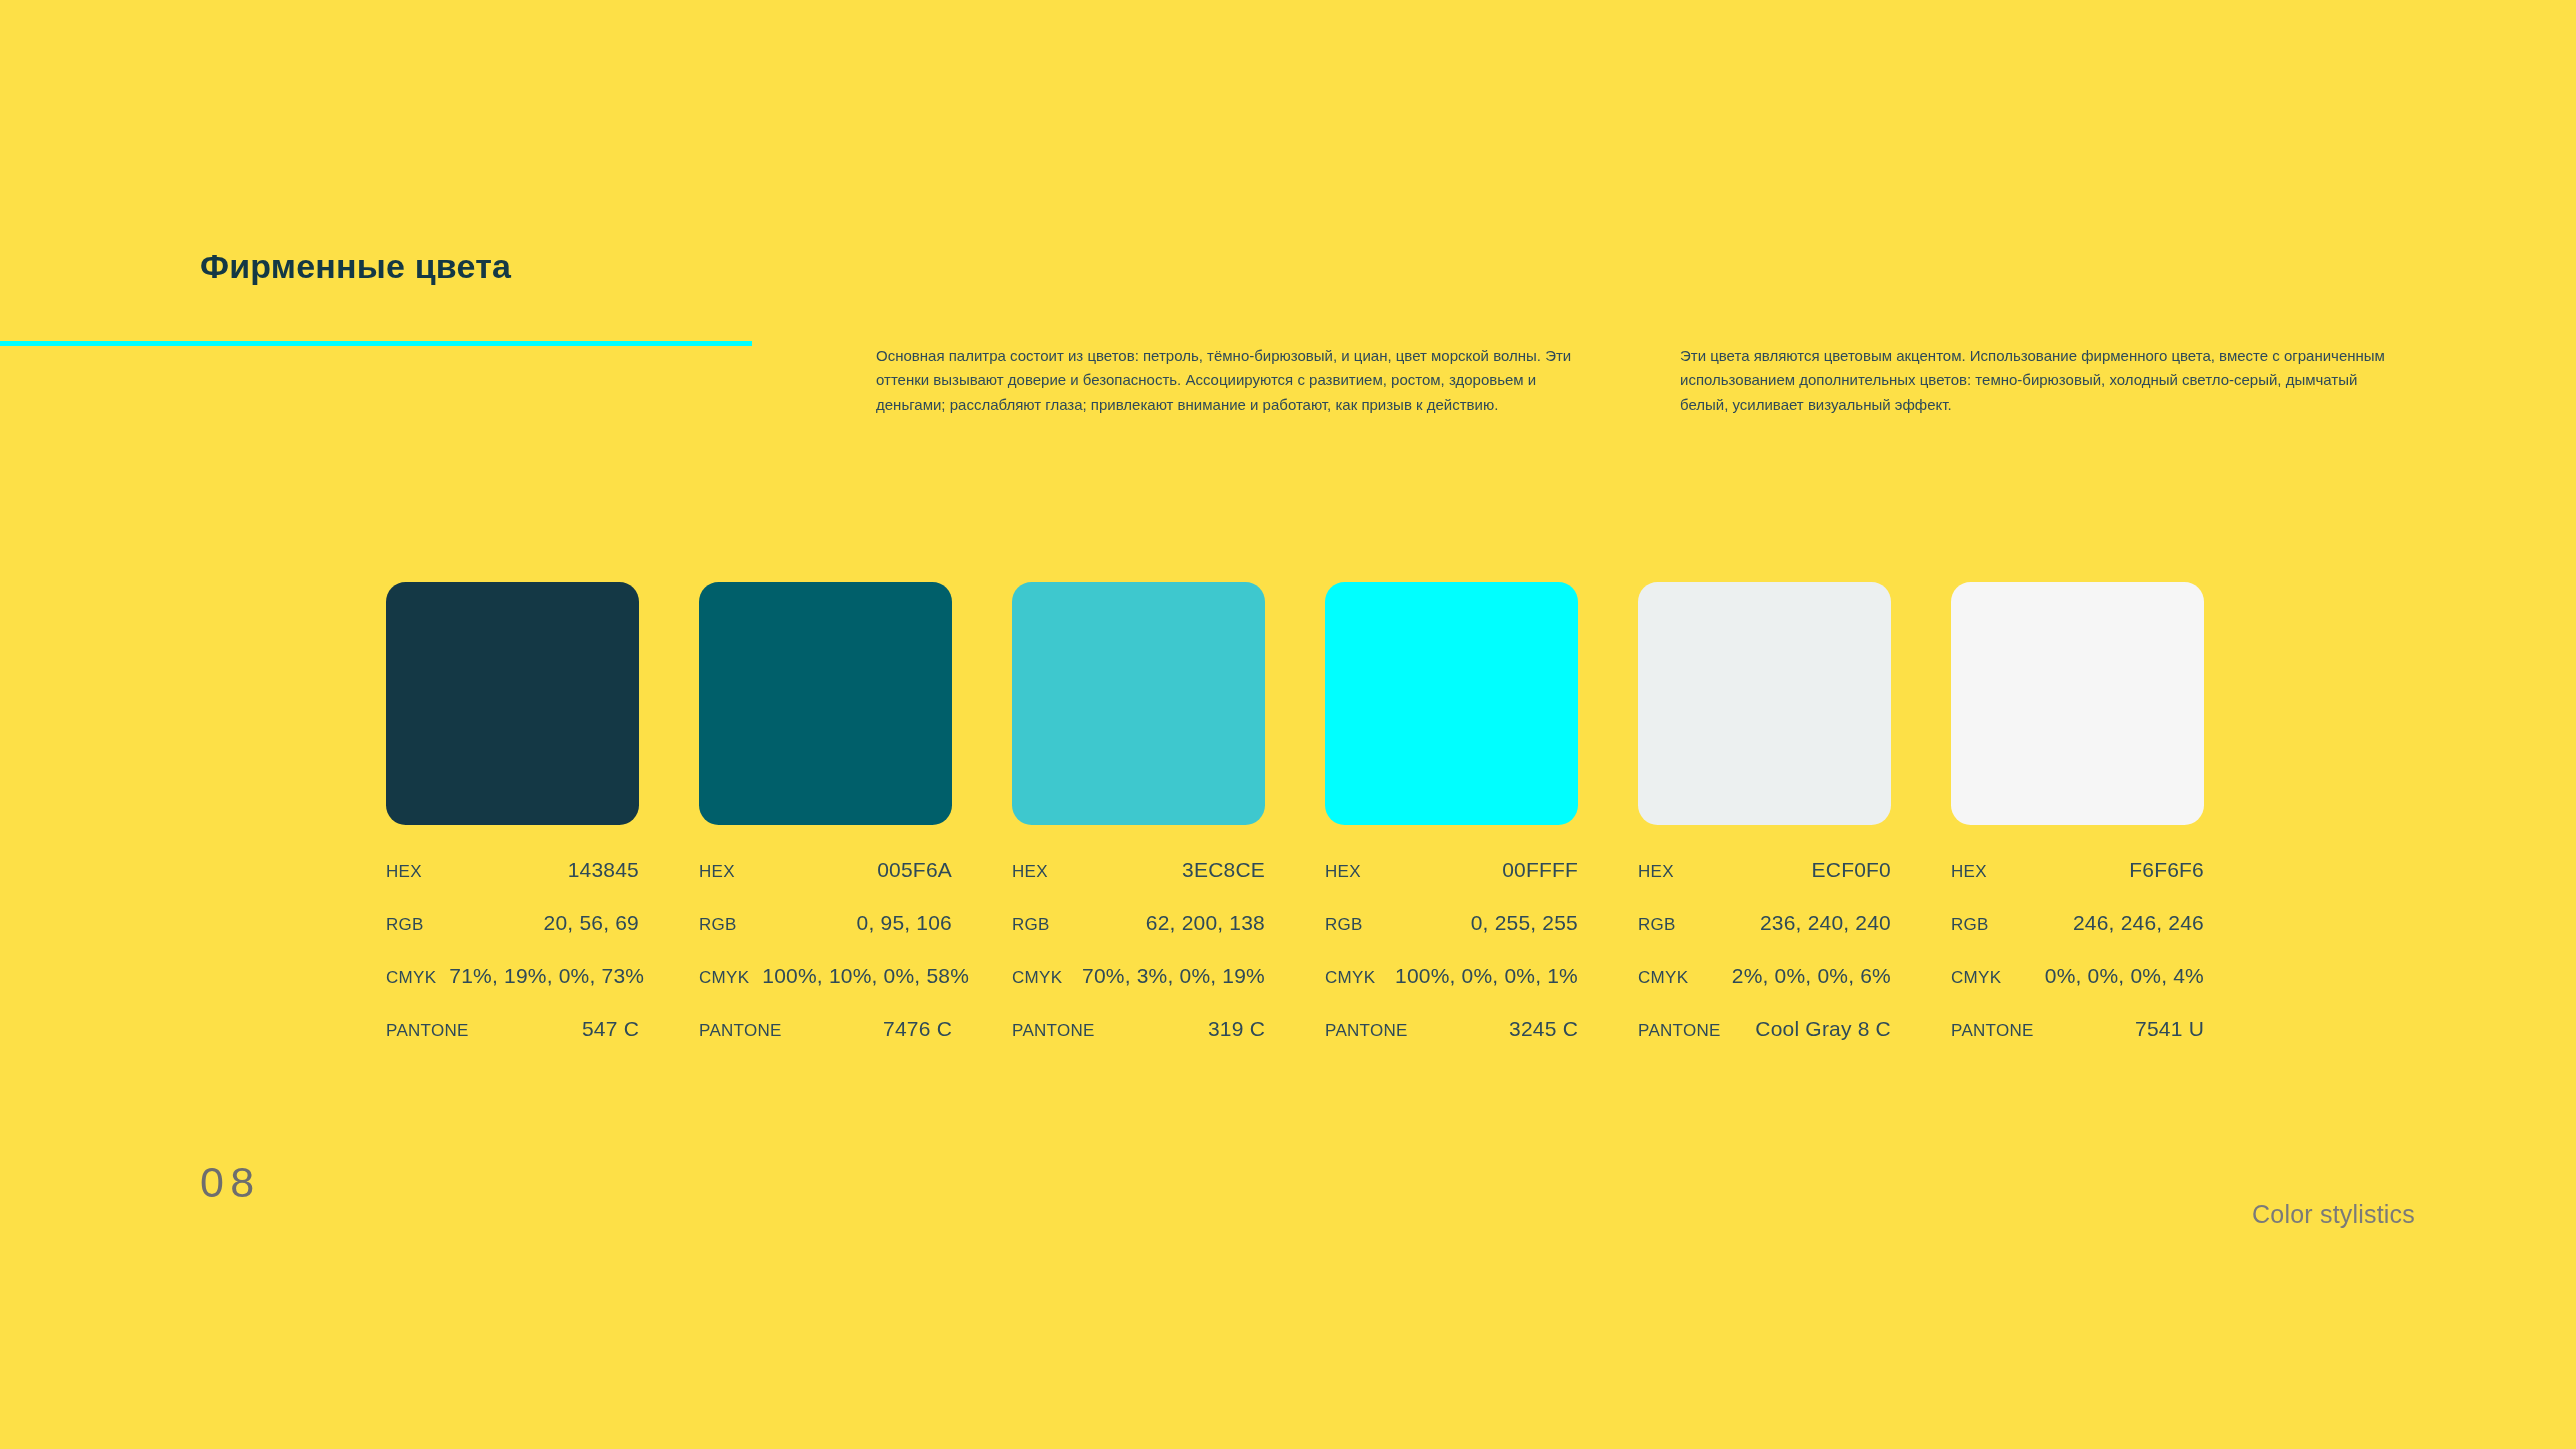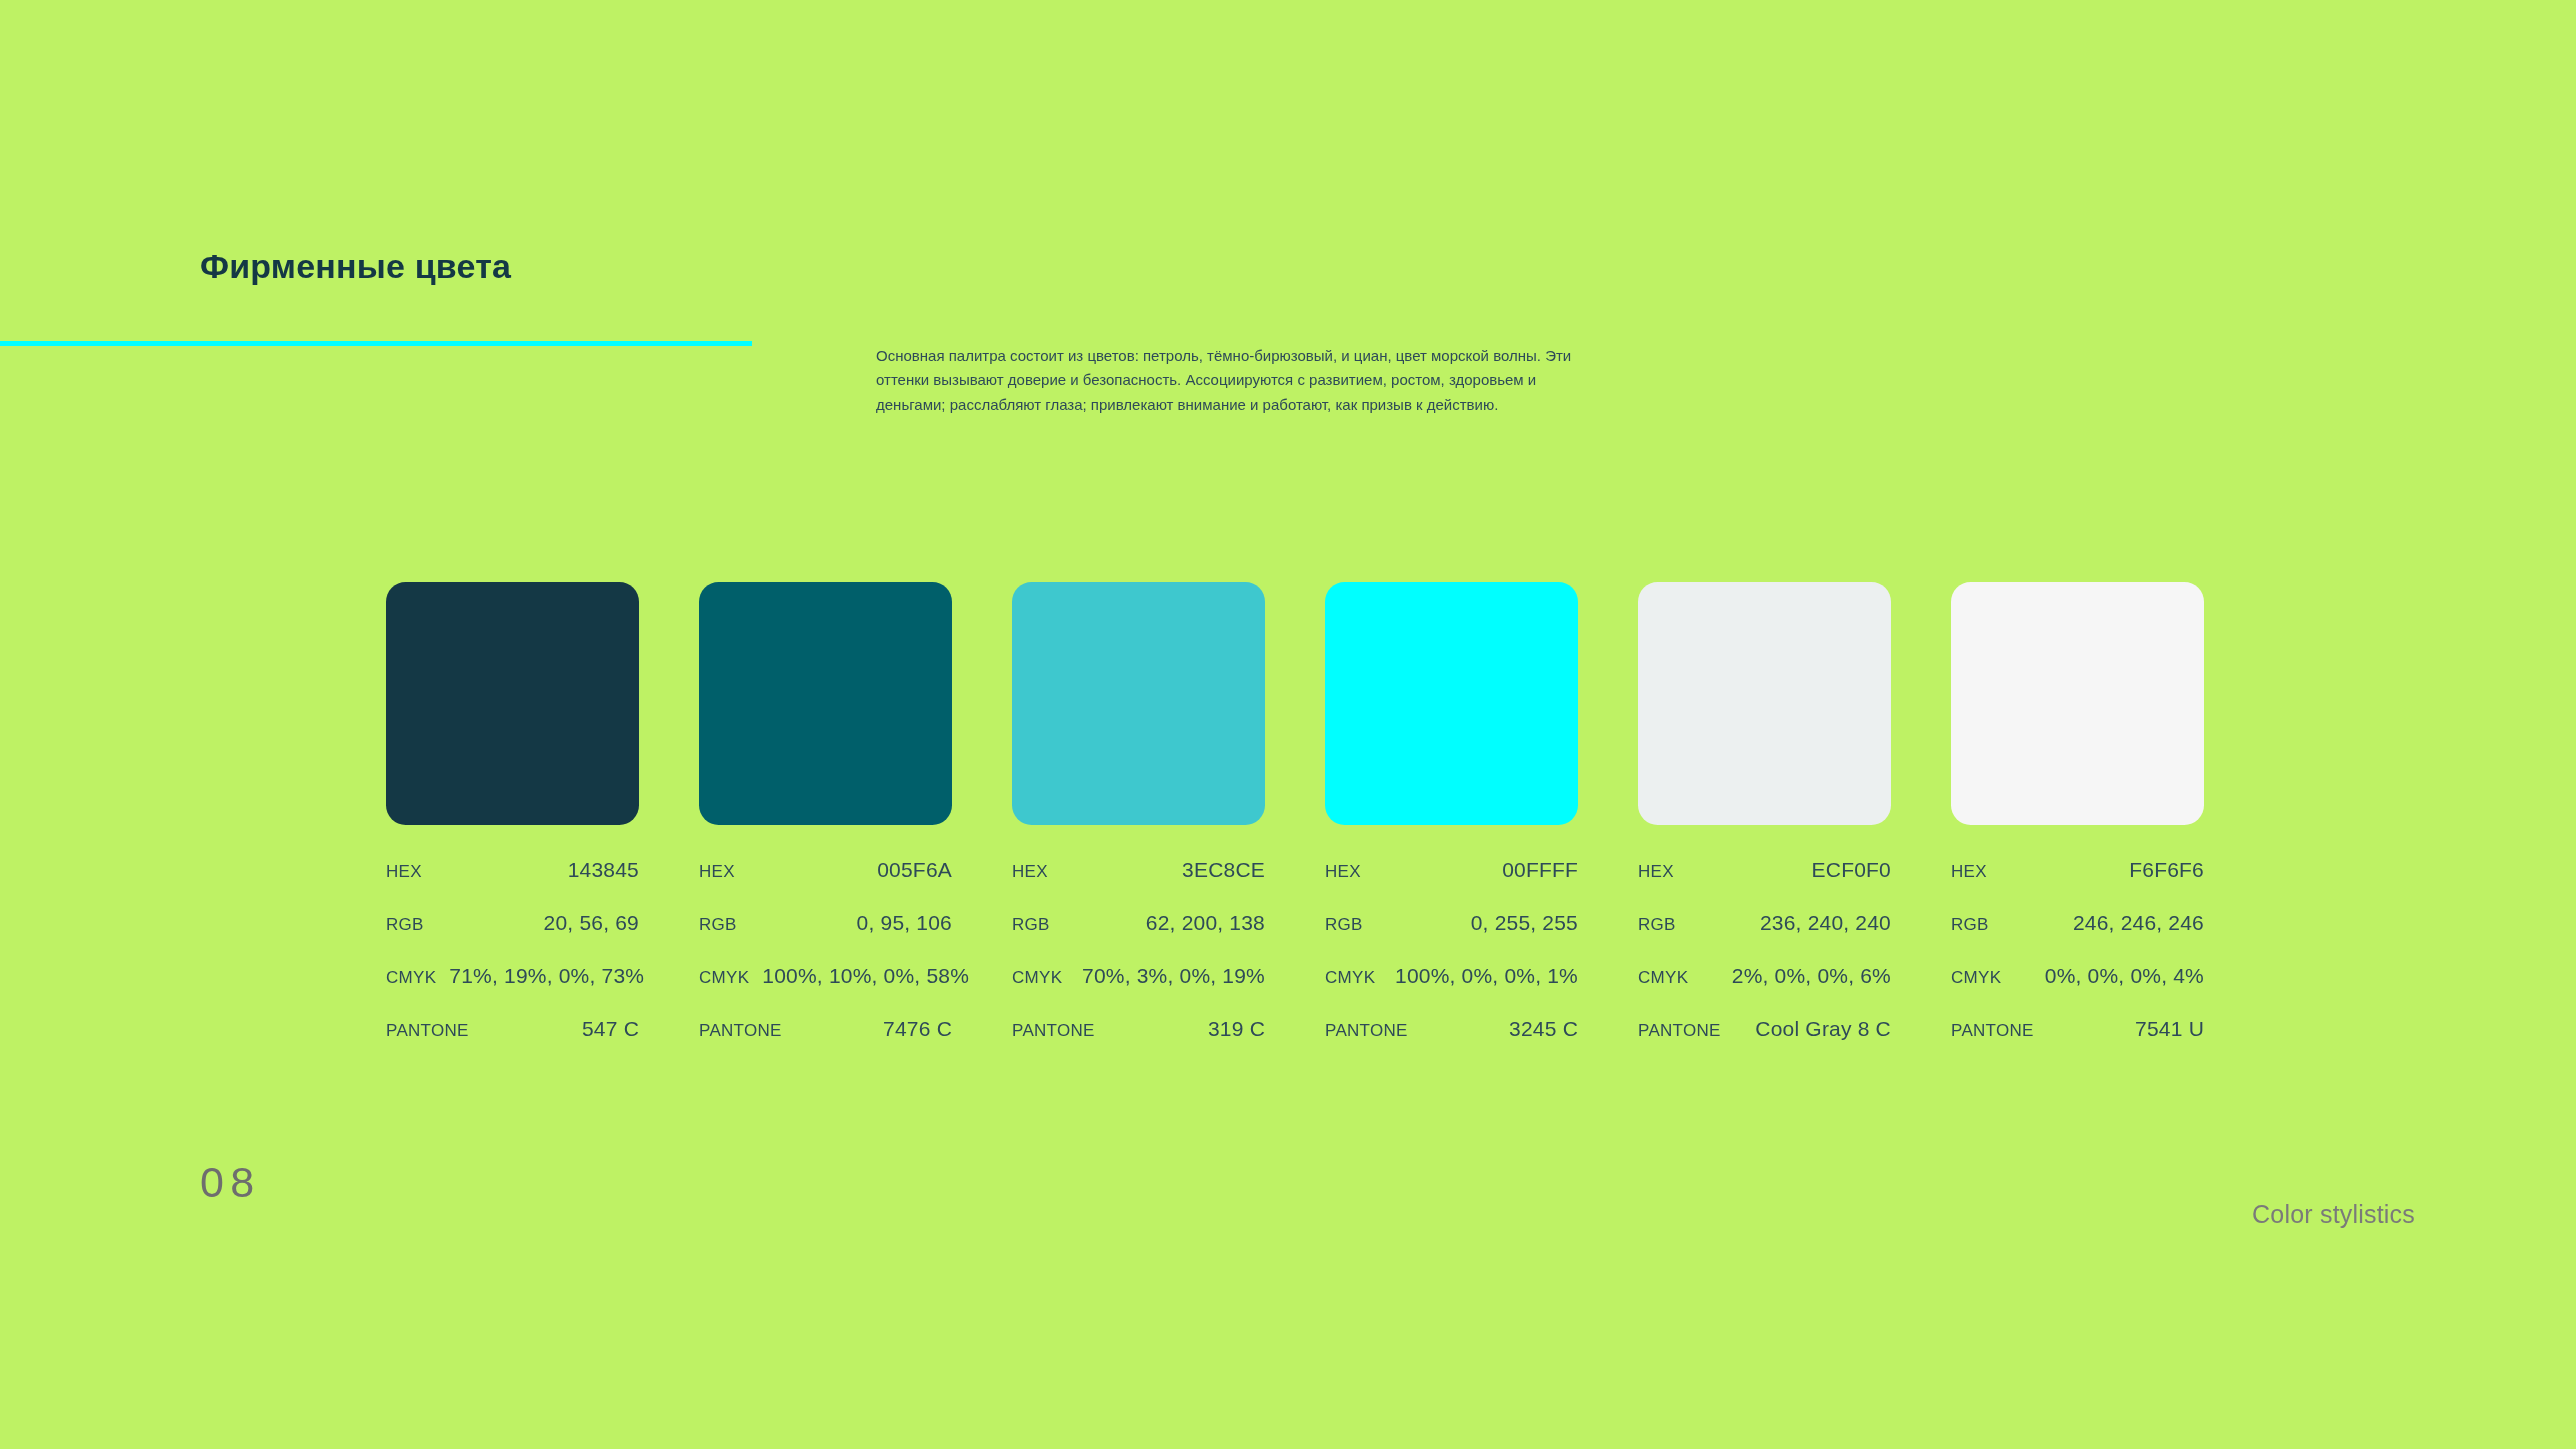--- a/index.html
+++ b/index.html
@@ -13,21 +13,21 @@
     height: 1449px;
     position: relative;
     overflow: hidden;
     font-family: "Liberation Sans", "DejaVu Sans", sans-serif;
     -webkit-font-smoothing: antialiased;
   }
 
   .page {
     position: absolute;
     inset: 0;
-    background: #bef264;
+    background: #fde047;
   }
 
   
   .page-title {
     position: absolute;
     left: 200px;
     top: 225px;
     font-size: 34px;
     font-weight: 700;
     letter-spacing: 0.2px;
@@ -134,20 +134,21 @@
 <body>
 
 <div class="page">
 
   <h1 class="page-title">Фирменные цвета</h1>
 
   <div class="accent-rule"></div>
 
   <p class="intro-col col-1">Основная палитра состоит из цветов: петроль, тёмно-бирюзовый, и циан, цвет морской волны. Эти оттенки вызывают доверие и безопасность. Ассоциируются с развитием, ростом, здоровьем и деньгами; расслабляют глаза; привлекают внимание и работают, как призыв к действию.</p>
 
+  <p class="intro-col col-2">Эти цвета являются цветовым акцентом. Использование фирменного цвета, вместе с ограниченным использованием дополнительных цветов: темно-бирюзовый, холодный светло-серый, дымчатый белый, усиливает визуальный эффект.</p>
 
   <div class="swatch-grid" id="swatch-grid">
       <div class="swatch-card">
         <div class="swatch-chip" style="background: rgb(20, 56, 69);"></div>
         <div class="swatch-table">
           <div class="swatch-row">
             <span class="key">HEX</span>
             <span class="val">143845</span>
           </div>
           <div class="swatch-row">

